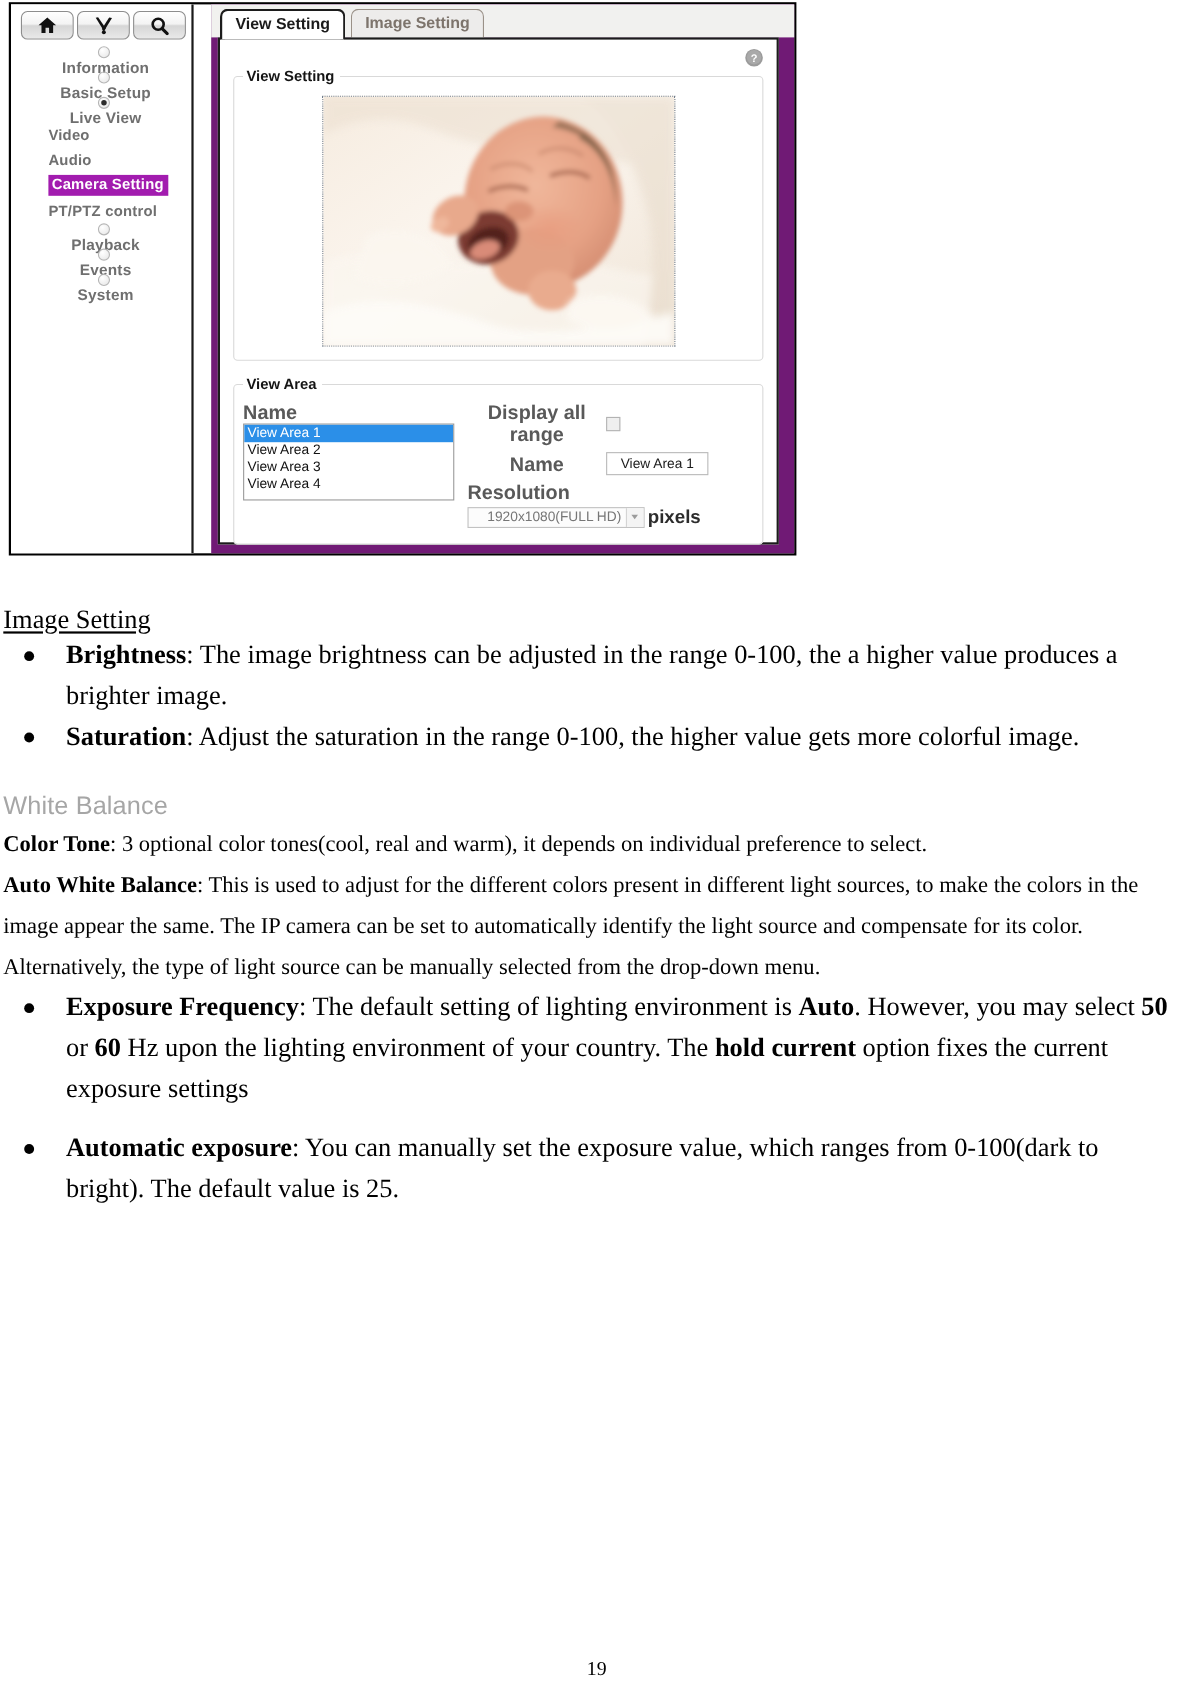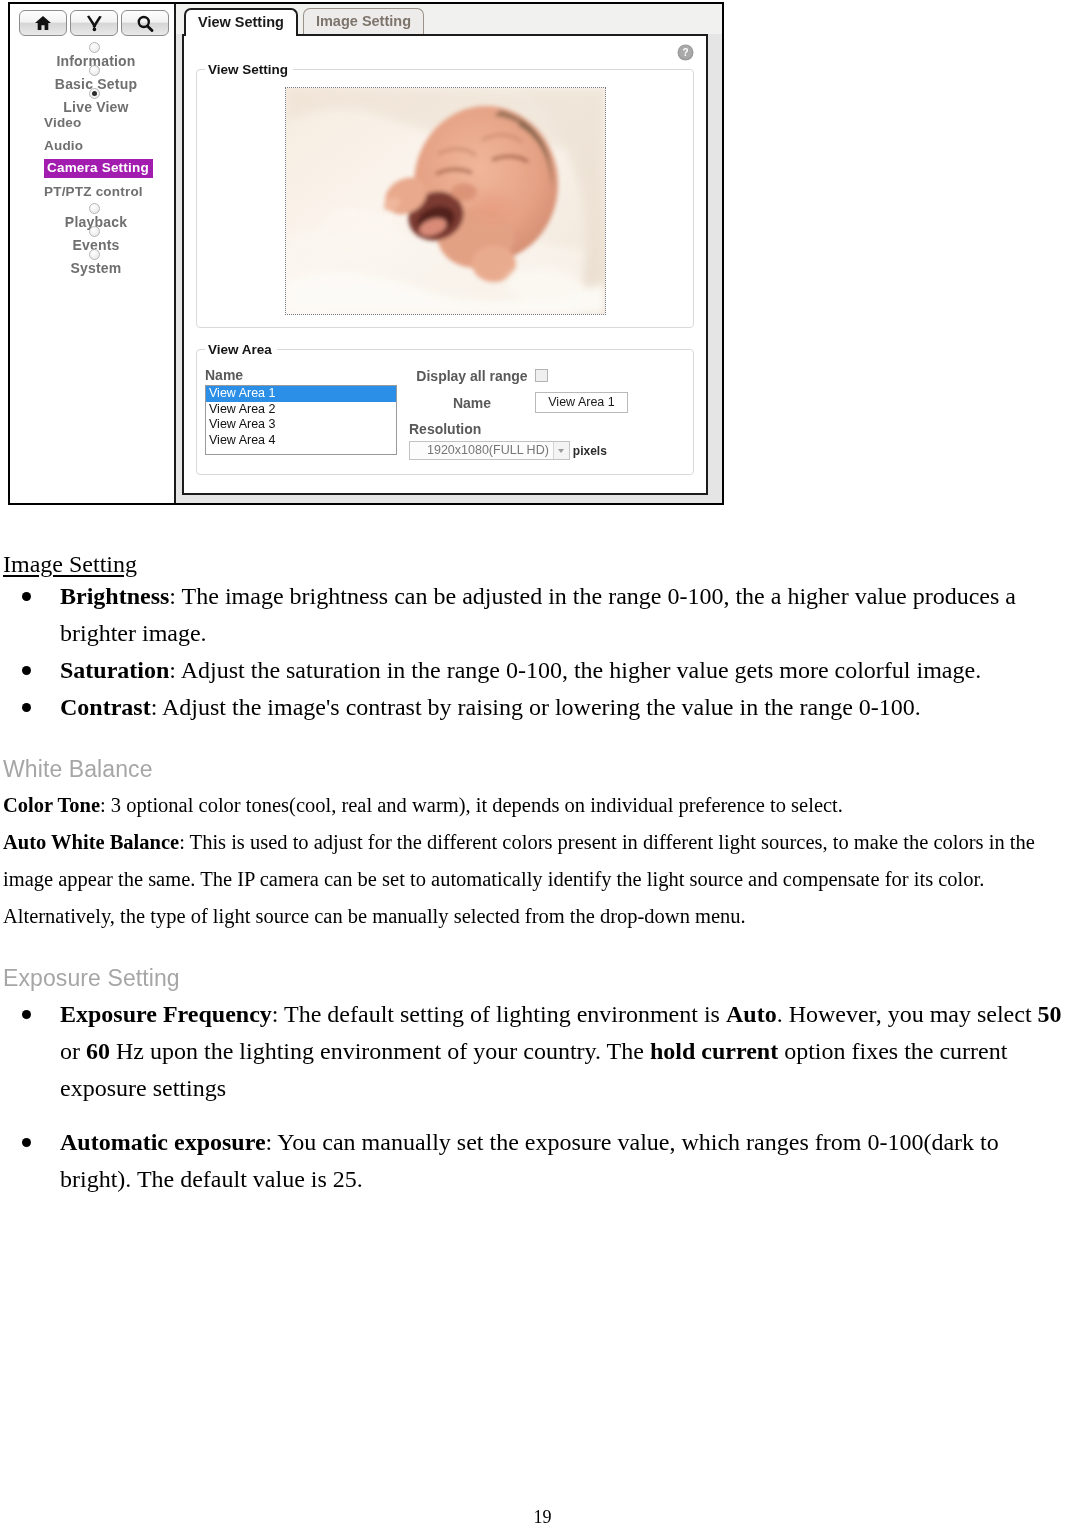--- a/index.html
+++ b/index.html
@@ -107,23 +107,24 @@
     color: #ffffff;
     padding: 1px 4px 2px 3px;
     display: inline-block;
     line-height: 16px;
   }
 
   
   .content {
     flex: 1 1 auto;
     position: relative;
-    background: #e5e5e5;
+    background: #701a75;
     box-sizing: border-box;
     padding: 0;
+    margin-left: 16px;
   }
   .tabstrip {
     position: relative;
     height: 30px;
     padding-left: 8px;
     display: flex;
     align-items: flex-end;
     background: #f1f1ef;
   }
   .tab {
@@ -202,21 +203,21 @@
 
   .area-grid {
     display: flex;
     gap: 6px;
     padding-top: 2px;
   }
   .area-left { width: 192px; flex: 0 0 192px; }
   .lbl {
     font-family: "Liberation Sans", sans-serif;
     font-weight: bold;
-    font-size: 14px;
+    font-size: 18px;
     color: #595959;
     line-height: 20px;
   }
   .listbox {
     border: 1px solid #9a9a9a;
     background: #ffffff;
     height: 70px;
     box-sizing: border-box;
     overflow: hidden;
   }
@@ -285,21 +286,21 @@
   }
   .selbox .arrow i {
     border-left: 3.5px solid transparent;
     border-right: 3.5px solid transparent;
     border-top: 4px solid #9b9b9b;
     display: block;
   }
   .units {
     font-family: "Liberation Sans", sans-serif;
     font-weight: bold;
-    font-size: 12px;
+    font-size: 17px;
     color: #2c2c2c;
     margin-left: 3px;
   }
 
   
   .doc {
     position: absolute;
     left: 0; top: 505px;
     width: 1085px;
   }
@@ -566,28 +567,26 @@
 </div>
 
 <div class="doc">
   <div class="doc-inner">
 
     <h1 class="sec-title">Image Setting</h1>
 
     <ul class="bl">
       <li><b>Brightness</b><span>: The image brightness can be adjusted in the range 0-100, the a higher value produces a brighter image.</span></li>
       <li><b>Saturation</b><span>: Adjust the saturation in the range 0-100, the higher value gets more colorful image.</span></li>
-      <li><b>Contrast</b><span>: Adjust the image's contrast by raising or lowering the value in the range 0-100.</span></li>
     </ul>
 
     <h2 class="sub">White Balance</h2>
     <p class="para"><b>Color Tone</b><span>: 3 optional color tones(cool, real and warm), it depends on individual preference to select.</span></p>
     <p class="para"><b>Auto White Balance</b><span>: This is used to adjust for the different colors present in different light sources, to make the colors in the image appear the same. The IP camera can be set to automatically identify the light source and compensate for its color. Alternatively, the type of light source can be manually selected from the drop-down menu.</span></p>
 
-    <h2 class="sub">Exposure Setting</h2>
     <ul class="bl spaced">
       <li><b>Exposure Frequency</b><span>: The default setting of lighting environment is </span><b>Auto</b><span>. However, you may select </span><b>50</b><span> or </span><b>60</b><span> Hz upon the lighting environment of your country. The </span><b>hold current</b><span> option fixes the current exposure settings</span></li>
       <li><b>Automatic exposure</b><span>: You can manually set the exposure value, which ranges from 0-100(dark to bright). The default value is 25.</span></li>
     </ul>
 
   </div>
 </div>
 
 <div class="pageno">19</div>
 

